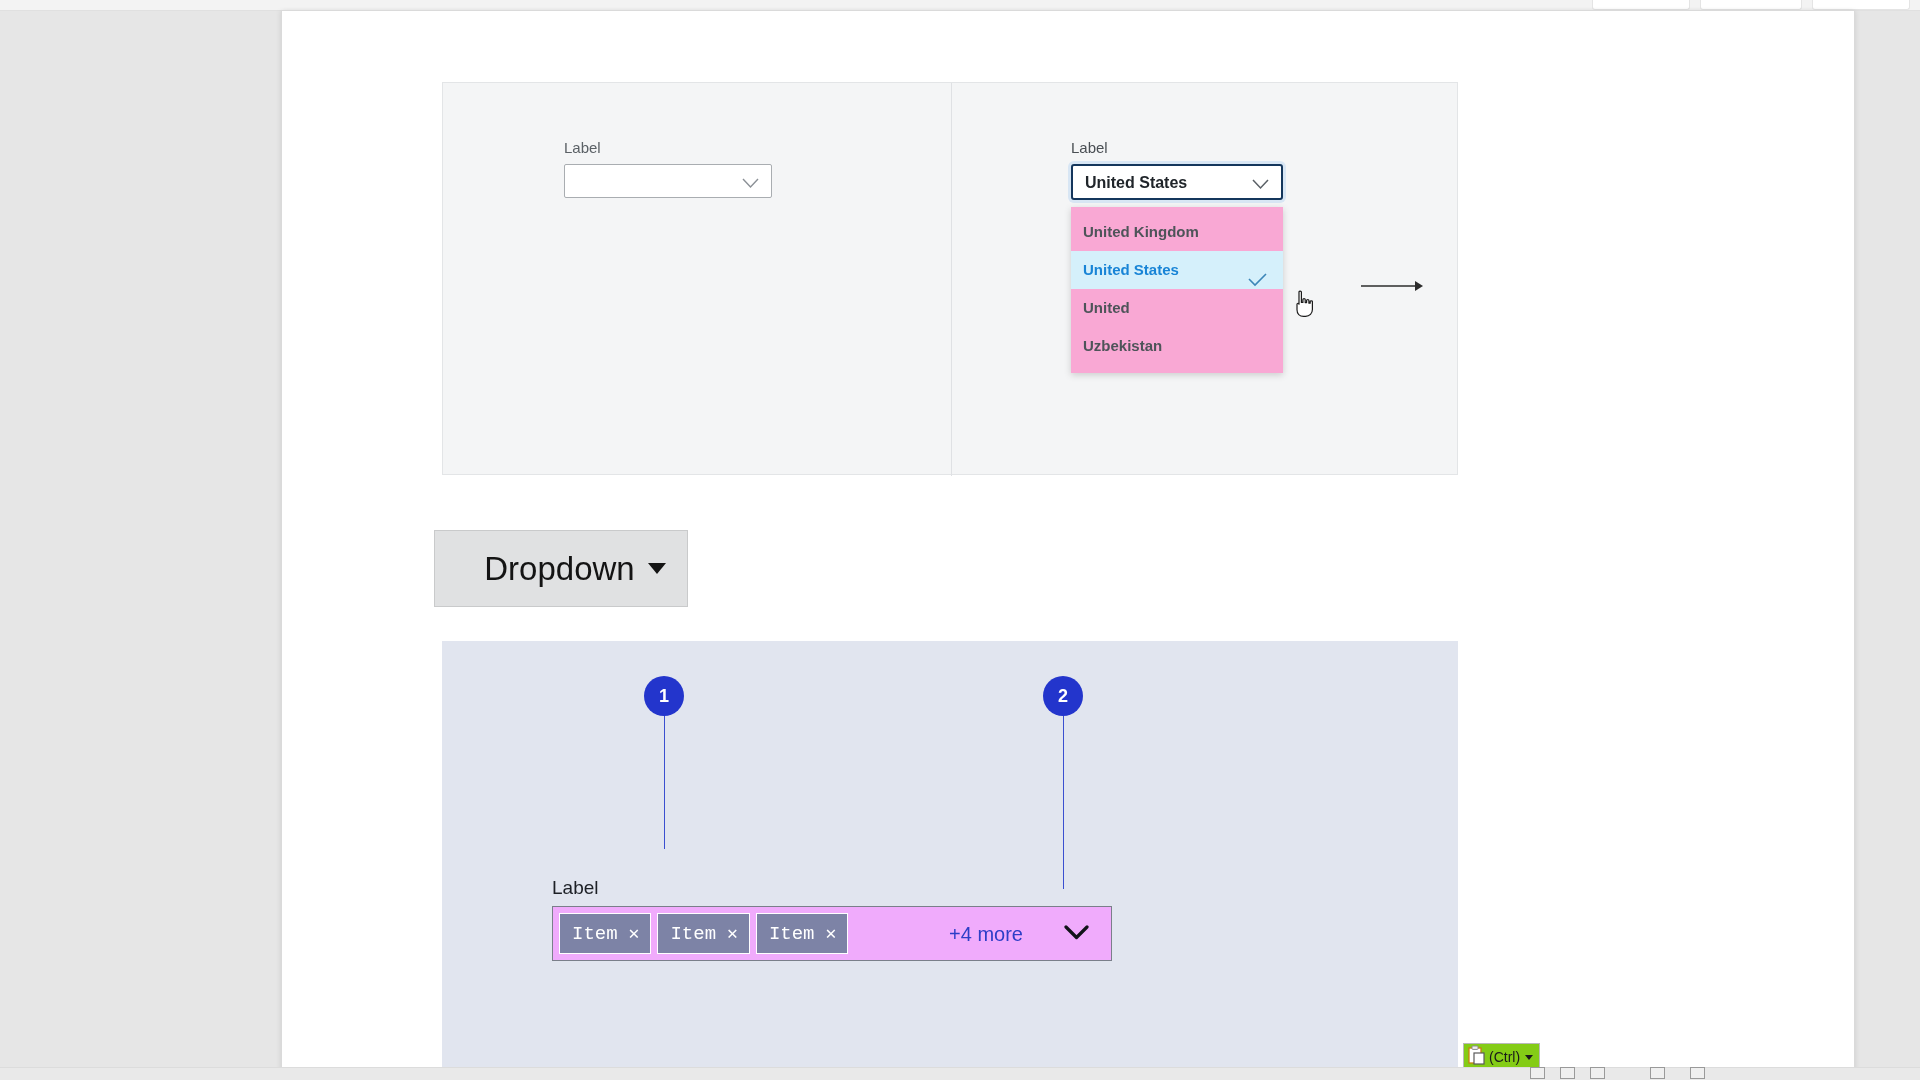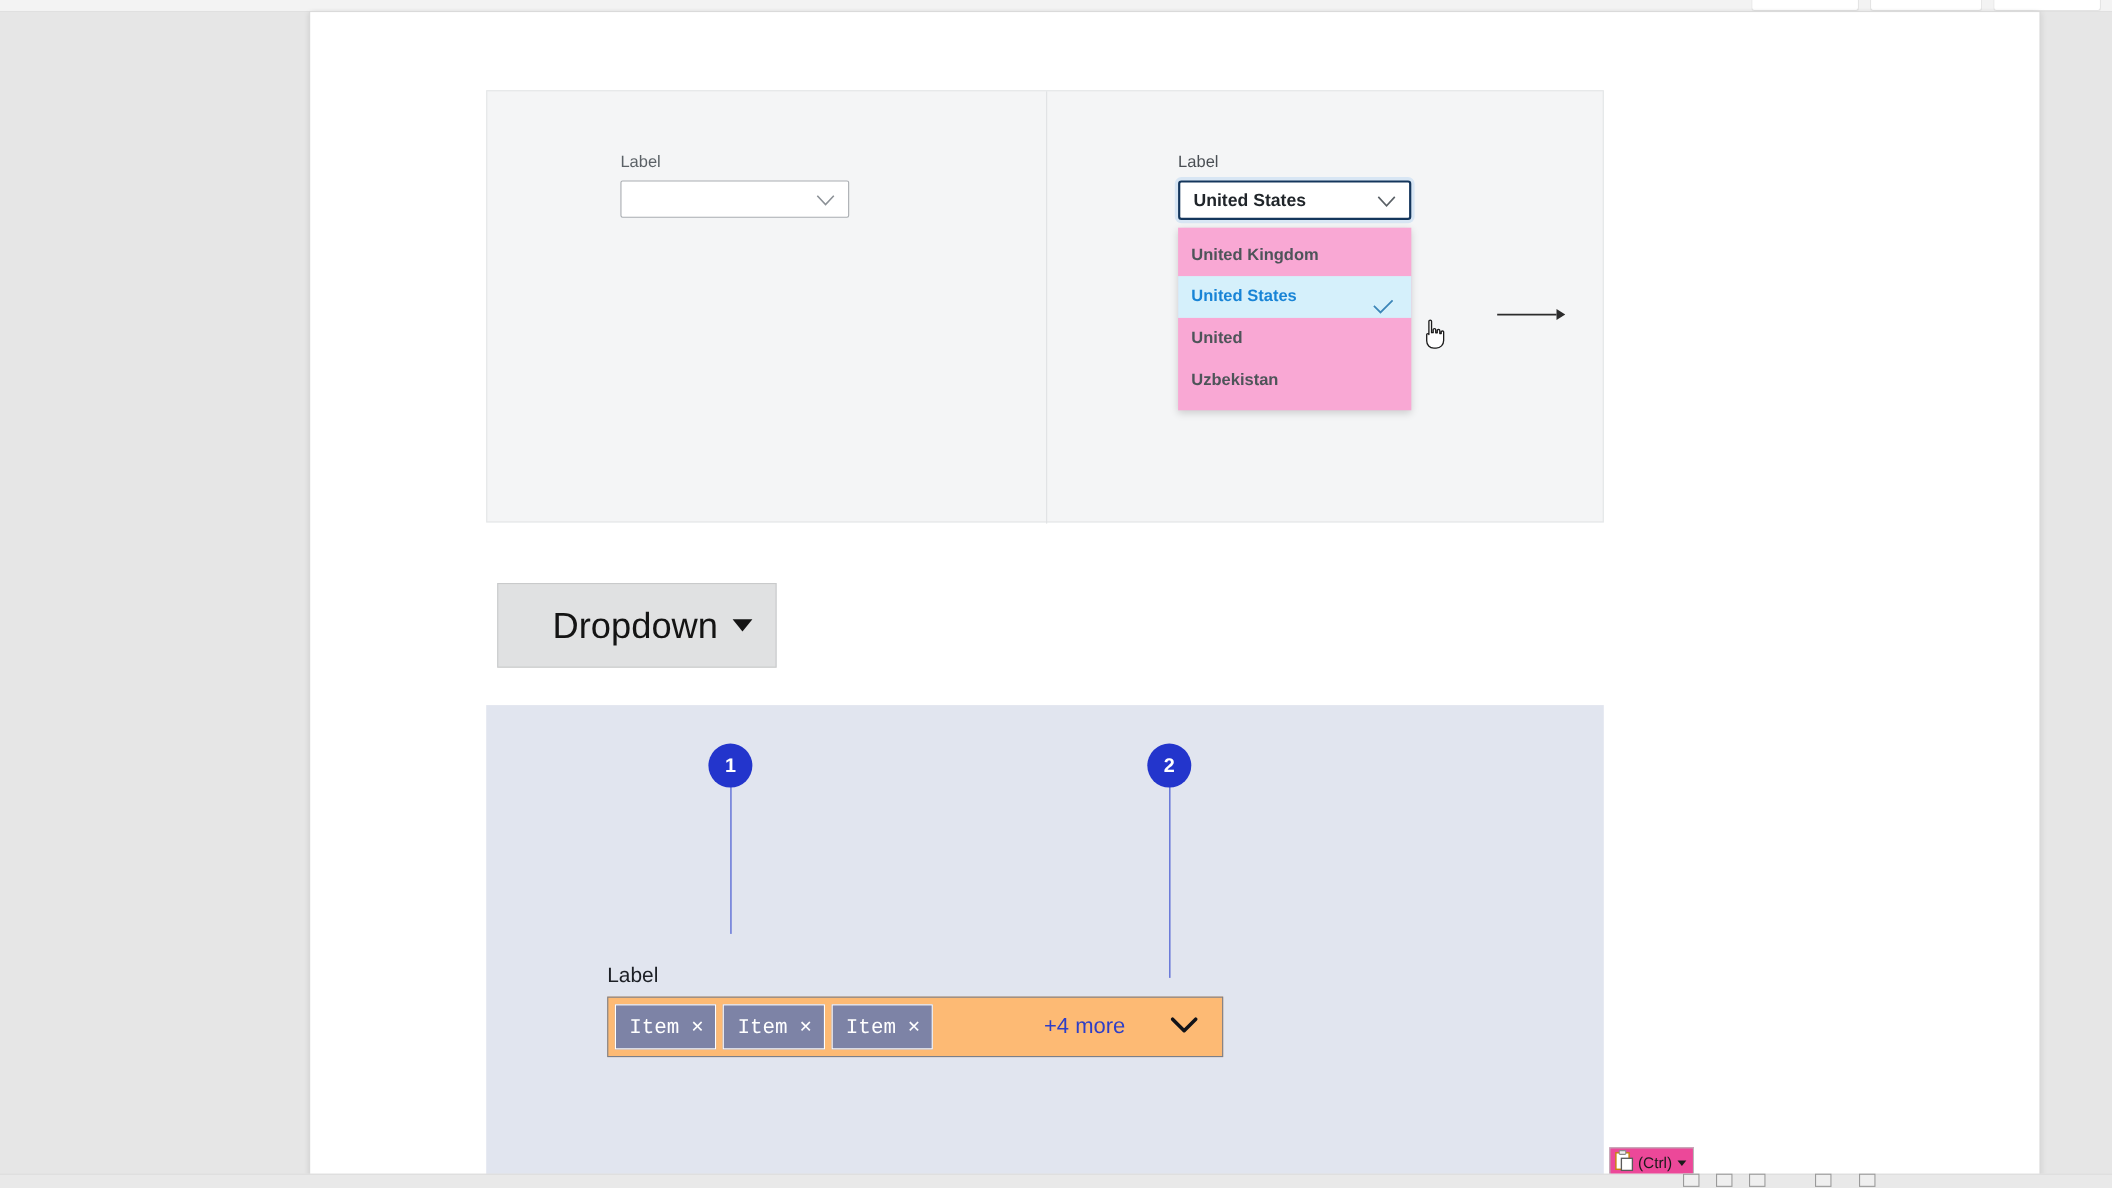--- a/index.html
+++ b/index.html
@@ -229,21 +229,21 @@
   }
   .ms-label {
     font-size: 19px;
     color: #1d2026;
     line-height: 22px;
     margin-bottom: 7px;
   }
   .multiselect {
     position: relative;
     width: 560px; height: 55px;
-    background: #fdba74;
+    background: #f0abfc;
     border: 1px solid #7a7f8a;
     box-sizing: border-box;
     display: flex;
     align-items: center;
   }
   .chips {
     display: flex;
     align-items: center;
     height: 100%;
   }
@@ -281,21 +281,21 @@
     right: 22px; top: 50%;
     transform: translateY(-50%);
     cursor: pointer;
   }
 
   
   .paste-badge {
     position: absolute;
     left: 1463px; top: 1043px;
     height: 26px;
-    background: #ec4899;
+    background: #84cc16;
     border: 1px solid #b9b9b9;
     display: flex;
     align-items: center;
     gap: 3px;
     padding: 0 6px 0 4px;
     cursor: pointer;
   }
   .paste-badge .pb-text {
     font-size: 14px;
     color: #1a1a1a;
@@ -383,21 +383,21 @@
         <path d="M6,2 C6,0.8 8.4,0.8 8.4,2 L8.4,12.4 L9.9,12.4 L9.9,9.6
                  C9.9,8.4 12.2,8.4 12.2,9.6 L12.2,12.6 L13.6,12.6 L13.6,10.4
                  C13.6,9.2 15.9,9.2 15.9,10.4 L15.9,13.2 L17.2,13.2 L17.2,11.6
                  C17.2,10.5 19.4,10.5 19.4,11.6 L19.4,19.6
                  C19.4,23.4 16.6,26.4 12.6,26.4 L10.6,26.4
                  C6.6,26.4 4,23.6 4,19.8 L4,14.2
                  C4,12.9 6,12.9 6,14.2 Z" fill="#ffffff" stroke="#1b1b1b" stroke-width="1.2" stroke-linejoin="round"></path>
       </svg>
     </div>
 
-    <div class="dropdown-btn" style="left:170px;top:519px;padding-left:28px;">
+    <div class="dropdown-btn" style="left:152px;top:519px;padding-left:28px;">
       <span class="btn-text">Dropdown</span>
       <span class="caret-down"></span>
     </div>
 
     <div class="spec-panel" style="left:160px;top:630px;">
 
       <div class="callout-line" style="left:222px;top:55px;height:153px;"></div>
       <div class="callout" style="left:202px;top:35px;">
         <span>1</span>
       </div>

